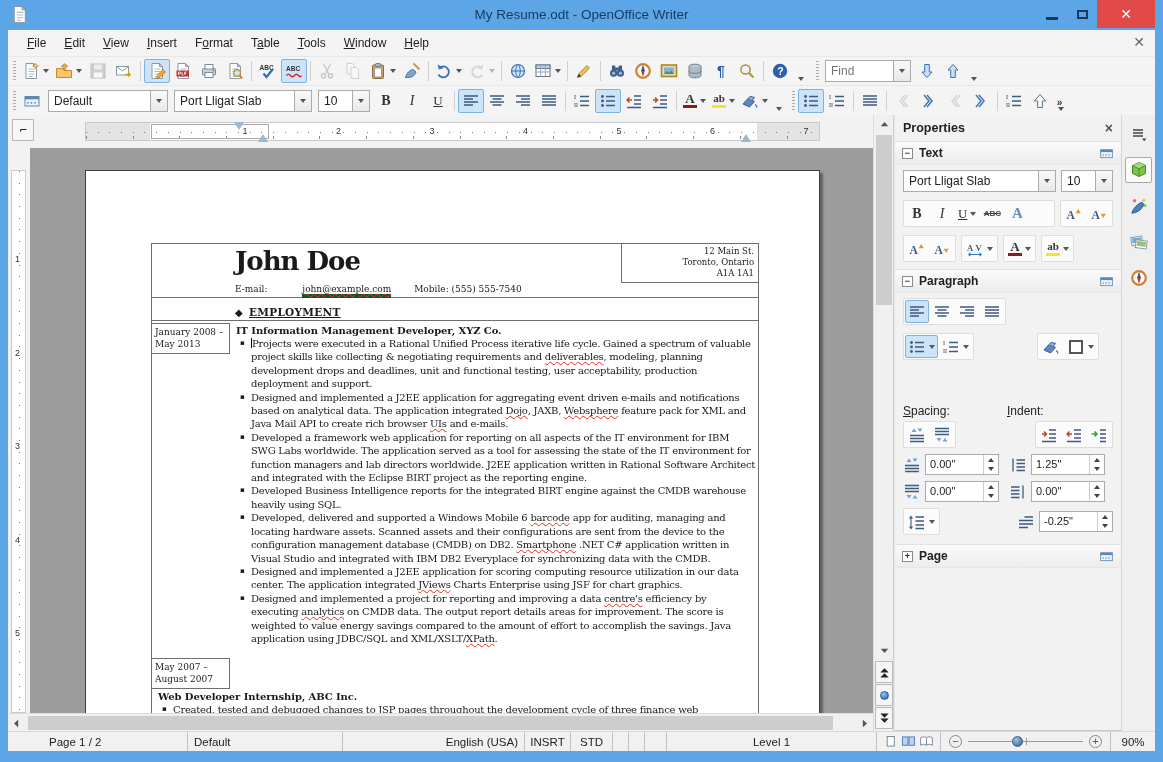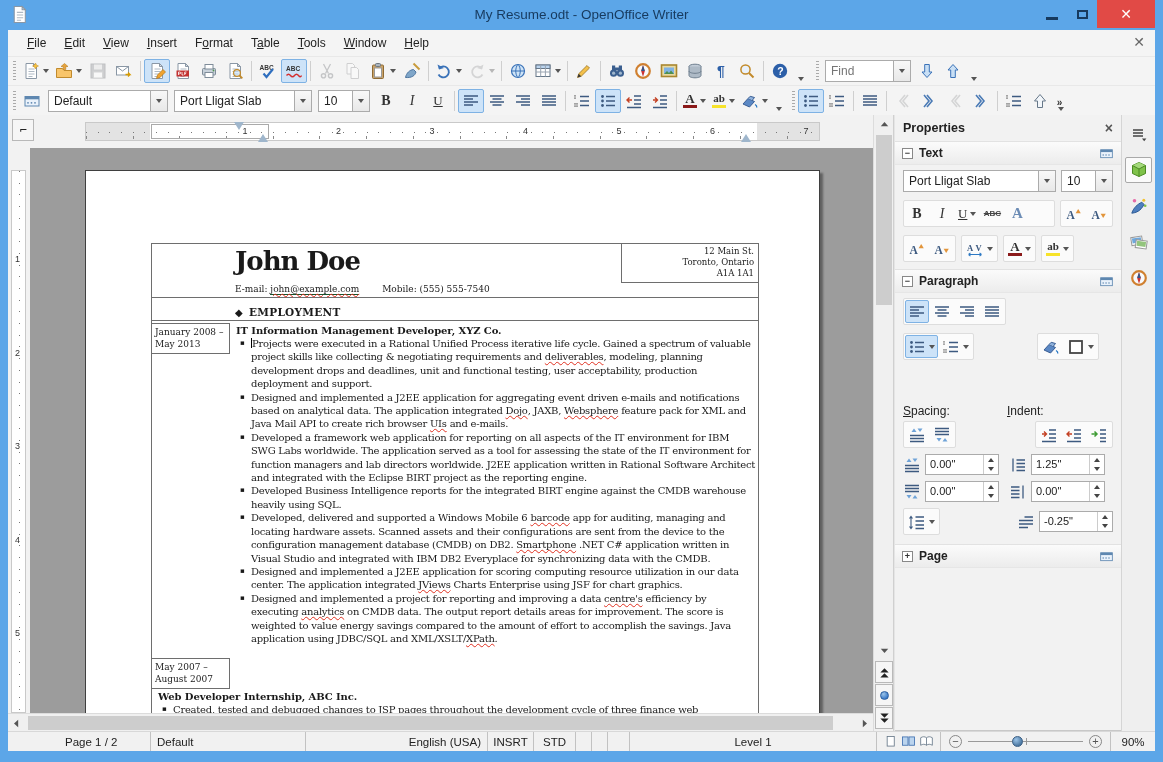--- a/index.html
+++ b/index.html
@@ -74,21 +74,21 @@
   .page{position:absolute;left:55px;top:22px;width:735px;height:620px;background:#fff;border:1px solid #3F3F3F;
     box-shadow:3px 3px 2px rgba(0,0,0,.38);}
   .resume{position:absolute;left:65px;top:72px;width:608px;height:472px;border:1px solid #6E6E6E;border-bottom:none;
     font-family:"DejaVu Serif","Liberation Serif",serif;color:#1a1a1a;overflow:hidden;}
   .hdrrow{display:flex;gap:38px;}
   .namecell{flex:1;padding:3px 0 0 83px;}
   .bigname{font-size:26px;font-weight:bold;letter-spacing:-1px;line-height:29px;}
   .addrcell{width:137px;border-left:1px solid #6E6E6E;border-bottom:1px solid #6E6E6E;
     text-align:right;font-size:8.5px;line-height:11px;padding:2px 4px 3px 2px;}
   .emailrow{border-bottom:1px solid #6E6E6E;padding:1px 0 3px 83px;font-size:9px;}
-  .emaillink{text-decoration:underline wavy #E03020 1px;border-bottom:1px solid #14532d;}
+  .emaillink{text-decoration:underline wavy #E03020 1px;border-bottom:4px solid #14532d;margin-left:32px;}
   .mob{margin-left:20px;}
   .headrow{border-bottom:1px solid #6E6E6E;padding:8px 0 2px 83px;font-weight:bold;font-size:10.5px;letter-spacing:.3px;}
   .diam{font-size:10px;margin-right:6px;}
   .job{display:flex;align-items:flex-start;}
   .job + .job{margin-top:13px;flex-direction:column;}
   .datecell{width:79px;margin-left:-1px;flex:none;border:1px solid #6E6E6E;font-size:9px;line-height:12px;
     padding:2px 2px 3px 3px;}
   .jobbody{flex:1;padding-left:6px;min-width:0;}
   .jobtitle{font-weight:bold;font-size:10px;padding:2px 0 1px;letter-spacing:-.1px;}
   .bullets{margin:0;padding:0;list-style:none;font-size:10px;line-height:13.4px;letter-spacing:-.25px;}
@@ -843,21 +843,21 @@
                     <div>A1A 1A1</div>
                   </div>
                 </div>
                 <div class="emailrow">
                   <span>E-mail:</span>
                   <span class="emaillink">john@example.com</span>
                   <span class="mob">Mobile:</span>
                   <span>(555) 555-7540</span>
                 </div>
                 <div class="headrow">
-                  <span class="diam">◆</span><span style="text-decoration-thickness:1px;">EMPLOYMENT</span>
+                  <span class="diam">◆</span><span style="text-decoration:underline;text-decoration-thickness:1px;">EMPLOYMENT</span>
                 </div>
                 <div class="job" style="margin-top:2px;">
                   <div class="datecell">January 2008 – May 2013</div>
                   <div class="jobbody">
                     <div class="jobtitle">IT Information Management Developer, XYZ Co.</div>
                     <ul class="bullets">
                       <li>
                           <span class="bul">▪</span>
                           <span class="btxt"><span class="caret"></span><span>Projects were executed in a Rational Unified Process iterative life cycle. Gained a spectrum of valuable project skills like collecting &amp; negotiating requirements and <span class="sp">deliverables</span>, modeling, planning development drops and deadlines, unit and functional testing, user acceptability, production deployment and support.</span></span>
                         </li>
@@ -1269,21 +1269,21 @@
           </div>
         <div class="tslot">
             <svg class="ic">
               <use href="#s-compass"></use>
             </svg>
           </div>
       </div>
     </div>
 
     <div class="statusbar">
-      <div class="sc" style="width:143px;padding-left:57px;">
+      <div class="sc" style="width:180px;padding-left:41px;">
           <span>Page 1 / 2</span>
         </div>
       <div class="sc" style="width:155px;">
           <span>Default</span>
         </div>
       <div class="sc c" style="width:182px;justify-content:flex-end;">
           <span>English (USA)</span>
         </div>
       <div class="sc c" style="width:46px;">
           <span>INSRT</span>

